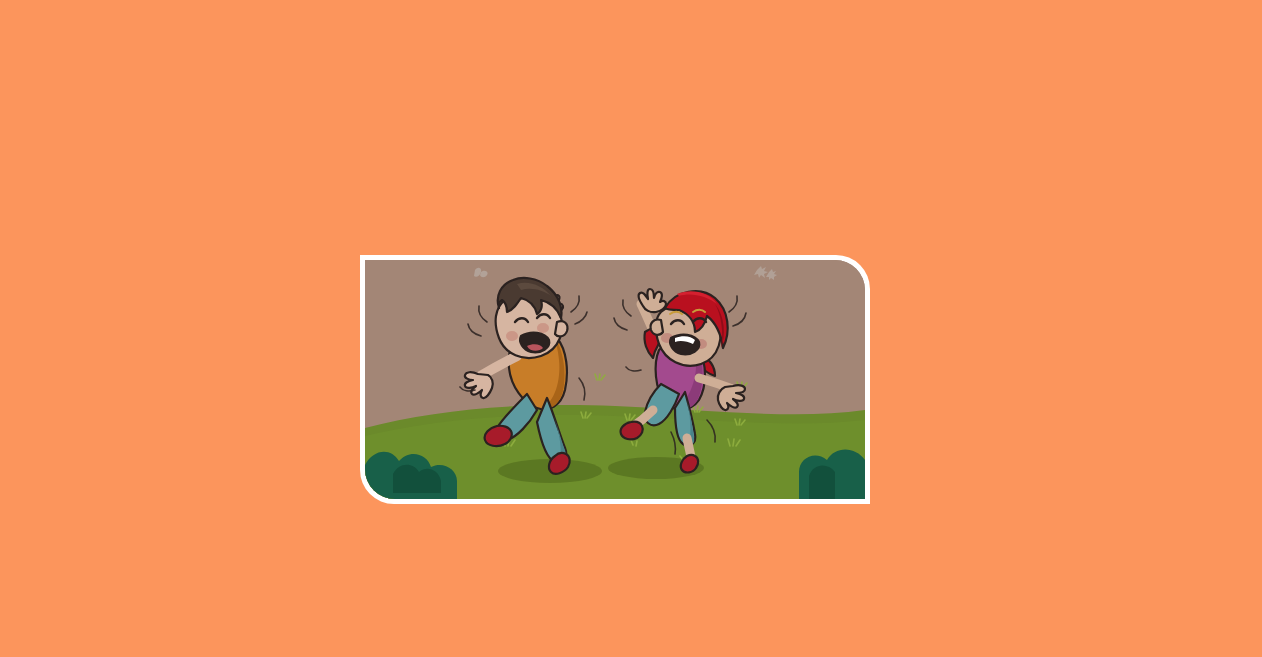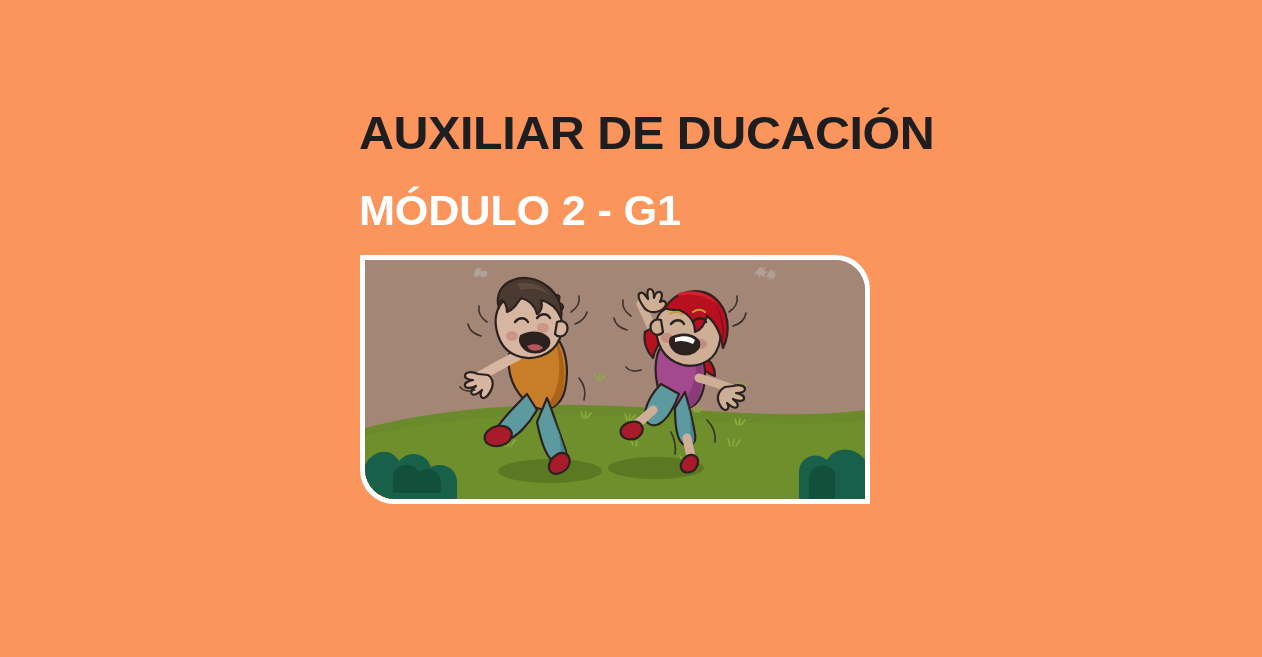--- a/index.html
+++ b/index.html
@@ -86,24 +86,20 @@
     display: block;
     width: 100%;
     height: 100%;
   }
 </style>
 </head>
 <body>
 
 <div id="slide">
 
-  <div id="title-block">
-    <h1 id="main-title">AUXILIAR DE DUCACIÓN</h1>
-    <h2 id="sub-title">MÓDULO 2 - G1</h2>
-  </div>
 
   <div id="illustration-card">
     <div id="illustration-frame">
 
       <svg id="illustration-svg" viewBox="0 0 500 239" preserveAspectRatio="none">
 
         <rect x="0" y="0" width="500" height="239" fill="#a38676"></rect>
 
         <path d="M0,168 C70,150 150,142 250,146 C350,150 430,160 500,150 L500,239 L0,239 Z" fill="#6b8a2b"></path>
         <path d="M0,176 C70,160 150,152 250,156 C350,160 430,168 500,160 L500,239 L0,239 Z" fill="#6e8f2c"></path>

